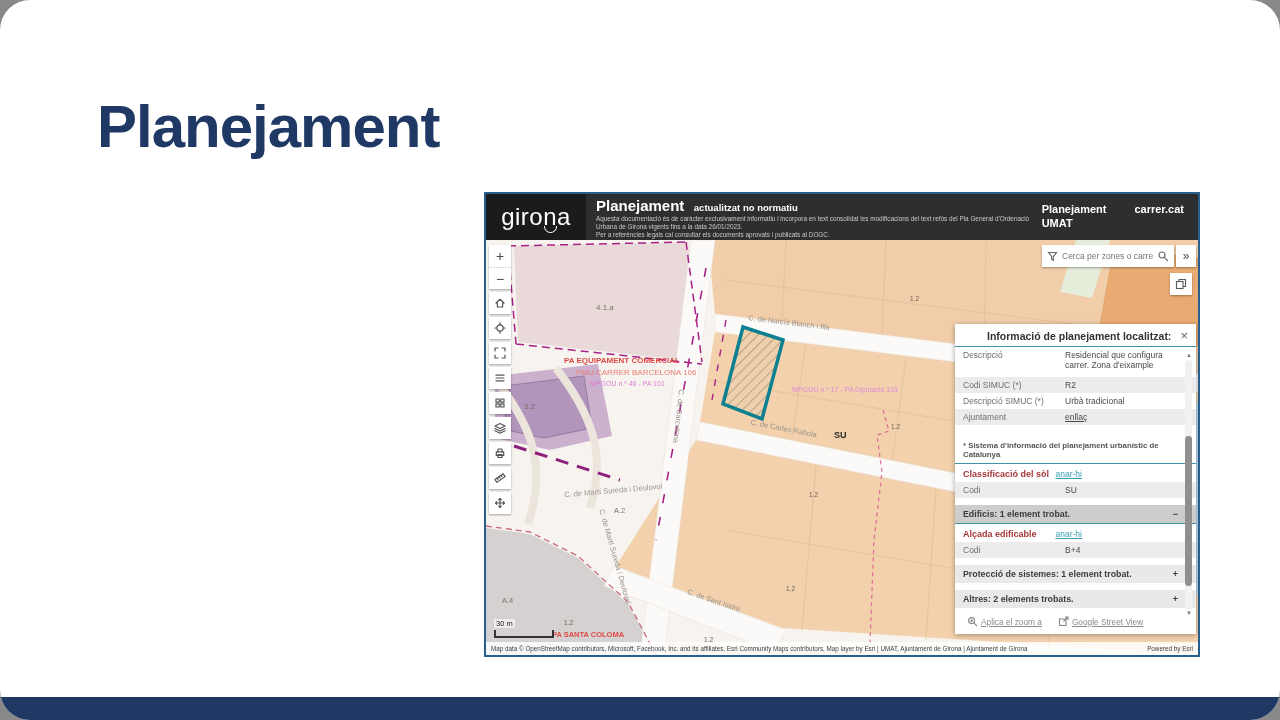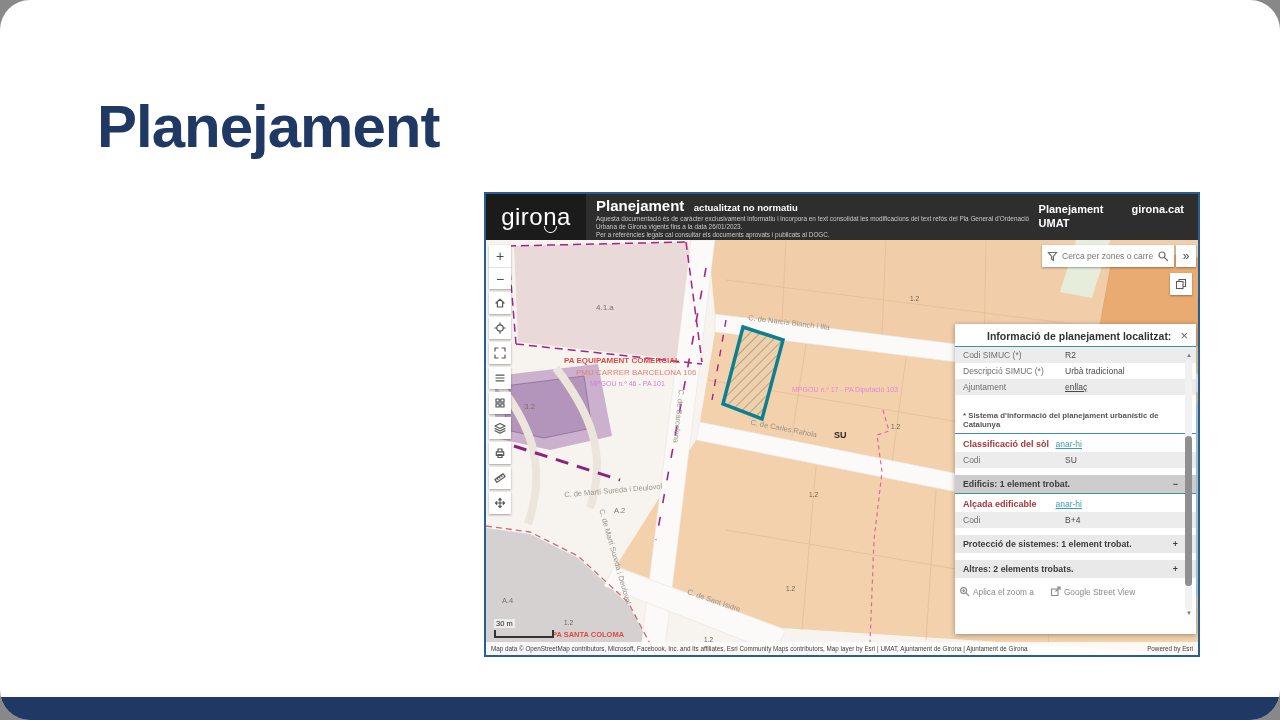--- a/index.html
+++ b/index.html
@@ -76,21 +76,21 @@
   .prow .pv{flex:1 1 auto;color:#4a4a4a;}
   .prow.alt{background:#ececec;}
   .plink{color:#3b9db4;text-decoration:underline;cursor:pointer;}
   .pfoot{padding:16px 18px 4px 8px;font-size:7.8px;color:#555;font-weight:bold;}
   .sechead{display:flex;justify-content:space-between;padding:5px 18px 3px 8px;border-top:1.5px solid #3b93a8;}
   .sechead .sh{color:#a53838;font-weight:bold;font-size:9px;}
   .groupbar{display:flex;justify-content:space-between;align-items:center;font-weight:bold;
       color:#3c3c3c;font-size:8.8px;padding:4px 18px 4px 8px;margin-top:7px;}
   .groupbar.dark{background:#cdcdcd;}
   .groupbar.light{background:#e9e9e9;}
-  .panelfooter{display:flex;gap:16px;align-items:center;padding:8px 8px 0 4px;color:#8a8a8a;font-size:8.3px;}
+  .panelfooter{display:flex;gap:16px;align-items:center;padding:8px 8px 0 12px;color:#8a8a8a;font-size:8.3px;text-decoration:underline;}
   .panelfooter svg{stroke:#8a8a8a;fill:none;stroke-width:1.1;}
   .panelfooter span{cursor:pointer;display:flex;align-items:center;gap:3px;}
   .pscroll-track{position:absolute;right:4px;top:36px;width:7px;height:250px;background:#f1f1f1;border-radius:4px;}
   .pscroll-thumb{position:absolute;right:4px;top:112px;width:7px;height:150px;background:#8f8f8f;border-radius:4px;cursor:grab;}
   .parrow{position:absolute;right:4px;font-size:6px;color:#777;cursor:pointer;line-height:6px;}
 </style>
 </head>
 <body>
 
 <div class="slide">
@@ -110,21 +110,21 @@
           <span class="t2">actualitzat no normatiu</span>
         </div>
         <div class="disc">Aquesta documentació és de caràcter exclusivament informatiu i incorpora en text consolidat les modificacions del text refós del Pla General d'Ordenació Urbana de Girona vigents fins a la data 26/01/2023.</div>
         <div class="disc">Per a referències legals cal consultar els documents aprovats i publicats al DOGC.</div>
       </div>
       <div class="hright">
         <div>
           <div>Planejament</div>
           <div>UMAT</div>
         </div>
-        <div>girona.cat</div>
+        <div>carrer.cat</div>
       </div>
     </div>
 
     <div class="maparea">
 
       <svg class="base" width="712" height="415" viewBox="0 0 712 415">
         <defs>
           <pattern id="hatch" width="7" height="7" patternTransform="rotate(45)" patternUnits="userSpaceOnUse">
             <line x1="0" y1="0" x2="0" y2="7" stroke="#74644f" stroke-width="0.9"></line>
           </pattern>
@@ -296,20 +296,24 @@
       <div class="scalebar">
         <span class="lbl">30 m</span>
         <div class="bar"></div>
       </div>
 
       <div class="panel">
         <div class="p-head">
           <span class="p-title">Informació de planejament localitzat:</span>
           <button class="p-close"><span>×</span></button>
         </div>
+        <div class="prow" style="min-height:24px;">
+          <span class="pl">Descripció</span>
+          <span class="pv">Residencial que configura carrer. Zona d'eixample</span>
+        </div>
         <div class="prow alt">
           <span class="pl">Codi SIMUC (*)</span>
           <span class="pv">R2</span>
         </div>
         <div class="prow">
           <span class="pl">Descripció SIMUC (*)</span>
           <span class="pv">Urbà tradicional</span>
         </div>
         <div class="prow alt">
           <span class="pl">Ajuntament</span>

